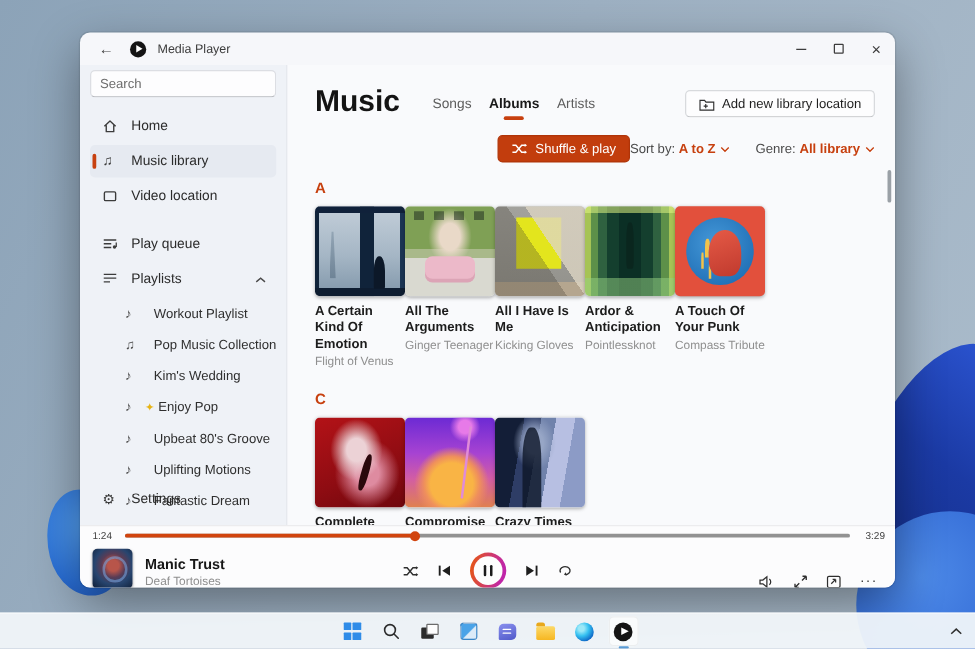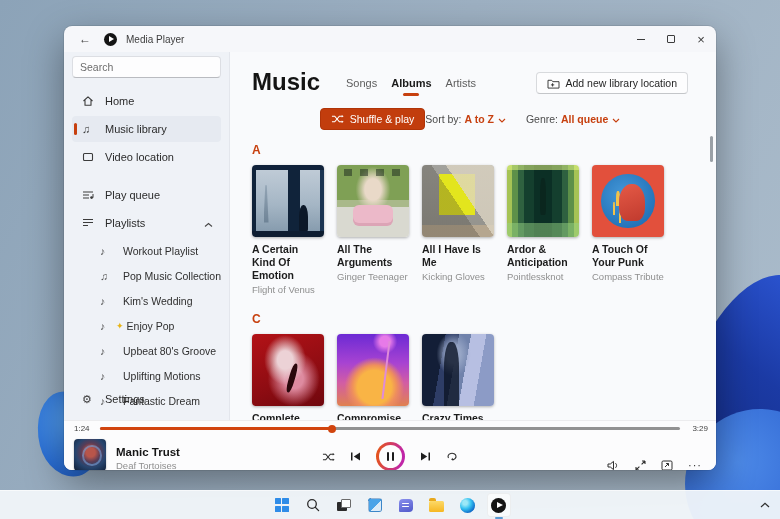--- a/index.html
+++ b/index.html
@@ -59,41 +59,41 @@
   .nav-spacer { height:10px; }
   .chevron-up { margin-left:auto; margin-right:8px; }
   .playlist-item { display:flex; align-items:center; height:25px; padding-left:28px; border-radius:4px;
     color:#2f2f2f; }
   .playlist-item .nav-icon { font-size:10.5px; color:#4a4a4a; }
   .playlist-item .nav-label { font-size:10.5px; }
   .sparkle { color:#e7b416; font-size:9px; margin-right:3px; }
   .settings-row { position:absolute; left:8px; right:8px; bottom:6px; }
 
   
-  .main { position:relative; flex:1; background:#f9fafc; padding:0 28px 0 22px; overflow:hidden; }
+  .main { position:relative; flex:1; background:#f9fafc; padding:0 16px 0 22px; overflow:hidden; }
   .main-scrollbar { position:absolute; right:3px; top:84px; width:3px; height:26px; border-radius:2px;
     background:#9aa0a6; }
   .header-row { display:flex; align-items:center; margin-top:16px; position:relative; }
   .page-title { font-size:24px; font-weight:bold; color:#141414; letter-spacing:0; }
   .tabs { display:flex; gap:14px; margin-left:26px; margin-top:8px; }
   .tab { position:relative; font-size:11px; color:#5d5d5d; padding-bottom:7px; }
   .tab.active { color:#191919; font-weight:bold; }
   .tab.active::after { content:""; position:absolute; left:50%; transform:translateX(-50%); bottom:0;
     width:16px; height:2.5px; border-radius:2px; background:#c7400f; }
   .add-btn { position:absolute; right:0; top:4px; display:flex; align-items:center; gap:6px;
     background:#fdfdfe; border:1px solid #d8dadd; border-bottom-color:#c4c6c9; border-radius:4px;
     padding:4px 10px; font-size:10.5px; color:#1f1f1f; }
-  .toolbar-row { display:flex; align-items:center; justify-content:center; margin-top:12px; }
+  .toolbar-row { display:flex; align-items:center; justify-content:flex-end; margin-top:12px; }
   .shuffle-btn { display:flex; align-items:center; gap:6px; background:#c23d0d;
     border:1px solid #b03408; border-radius:4px; padding:4px 10px; color:#fff; font-size:10.5px; }
   .filters { display:flex; align-items:center; gap:20px; font-size:10.5px; color:#4b4b4b; }
   .filter-value { color:#c7400f; margin-left:3px;font-weight:bold; }
   .filter-chevron { margin-left:4px; color:#c7400f; }
   .section-letter { font-size:12px; font-weight:bold; color:#c7400f; margin:13px 0 8px 0; }
-  .album-row { display:flex; gap:13px; }
+  .album-row { display:flex; }
   .card { width:72px; flex:0 0 72px; }
   .cover { position:relative; width:72px; height:72px; border-radius:4px; overflow:hidden;
     box-shadow:0 1px 3px rgba(0,0,0,.3); }
   .card-title { margin-top:6px; font-size:10.5px; font-weight:bold; color:#1c1c1c; line-height:1.25; }
   .card-artist { margin-top:2px; font-size:9.5px; color:#8f8f8f; line-height:1.2; }
 
   
   .cover-a1 { background:
     linear-gradient(180deg,#10213a 0,#10213a 7%,rgba(0,0,0,0) 7%),
     linear-gradient(0deg,#0e1d31 0,#0e1d31 9%,rgba(0,0,0,0) 9%),
@@ -370,21 +370,21 @@
               </svg>
             <span>Shuffle &amp; play</span>
           </div>
           <div class="filters">
             <div>
               <span>Sort by:</span><span class="filter-value">A to Z</span><span class="filter-chevron"><svg width="8" height="5" viewBox="0 0 8 5">
                     <polyline points="1,1 4,4 7,1" fill="none" stroke="#c7400f" stroke-width="1.1"></polyline>
                   </svg></span>
             </div>
             <div>
-              <span>Genre:</span><span class="filter-value">All queue</span><span class="filter-chevron"><svg width="8" height="5" viewBox="0 0 8 5">
+              <span>Genre:</span><span class="filter-value">All library</span><span class="filter-chevron"><svg width="8" height="5" viewBox="0 0 8 5">
                     <polyline points="1,1 4,4 7,1" fill="none" stroke="#c7400f" stroke-width="1.1"></polyline>
                   </svg></span>
             </div>
           </div>
         </div>
 
         <div class="section-letter">A</div>
         <div class="album-row">
           <div class="card">
             <div class="cover cover-a1"></div>

